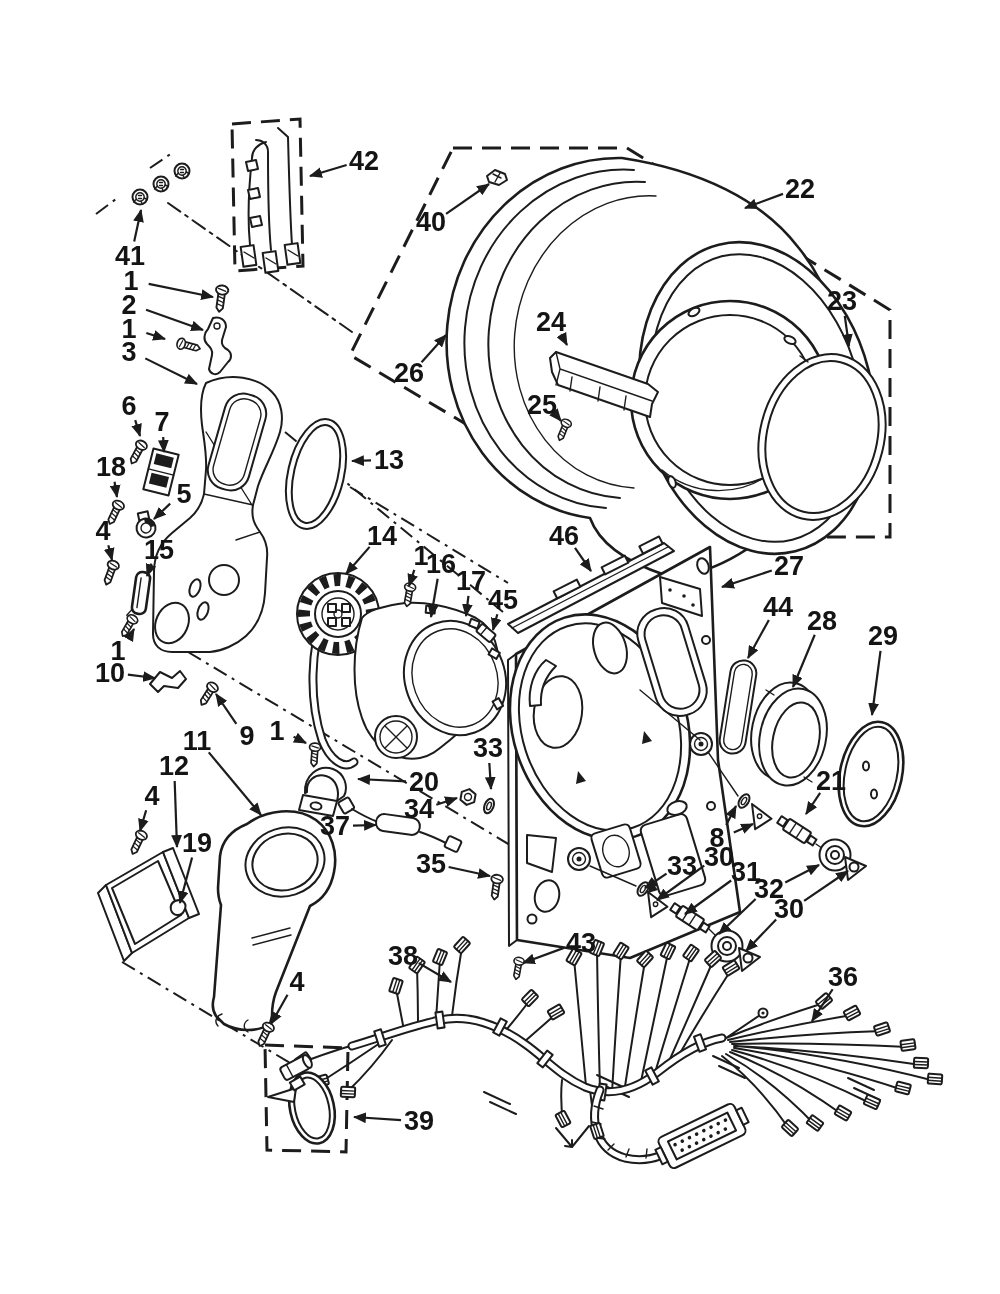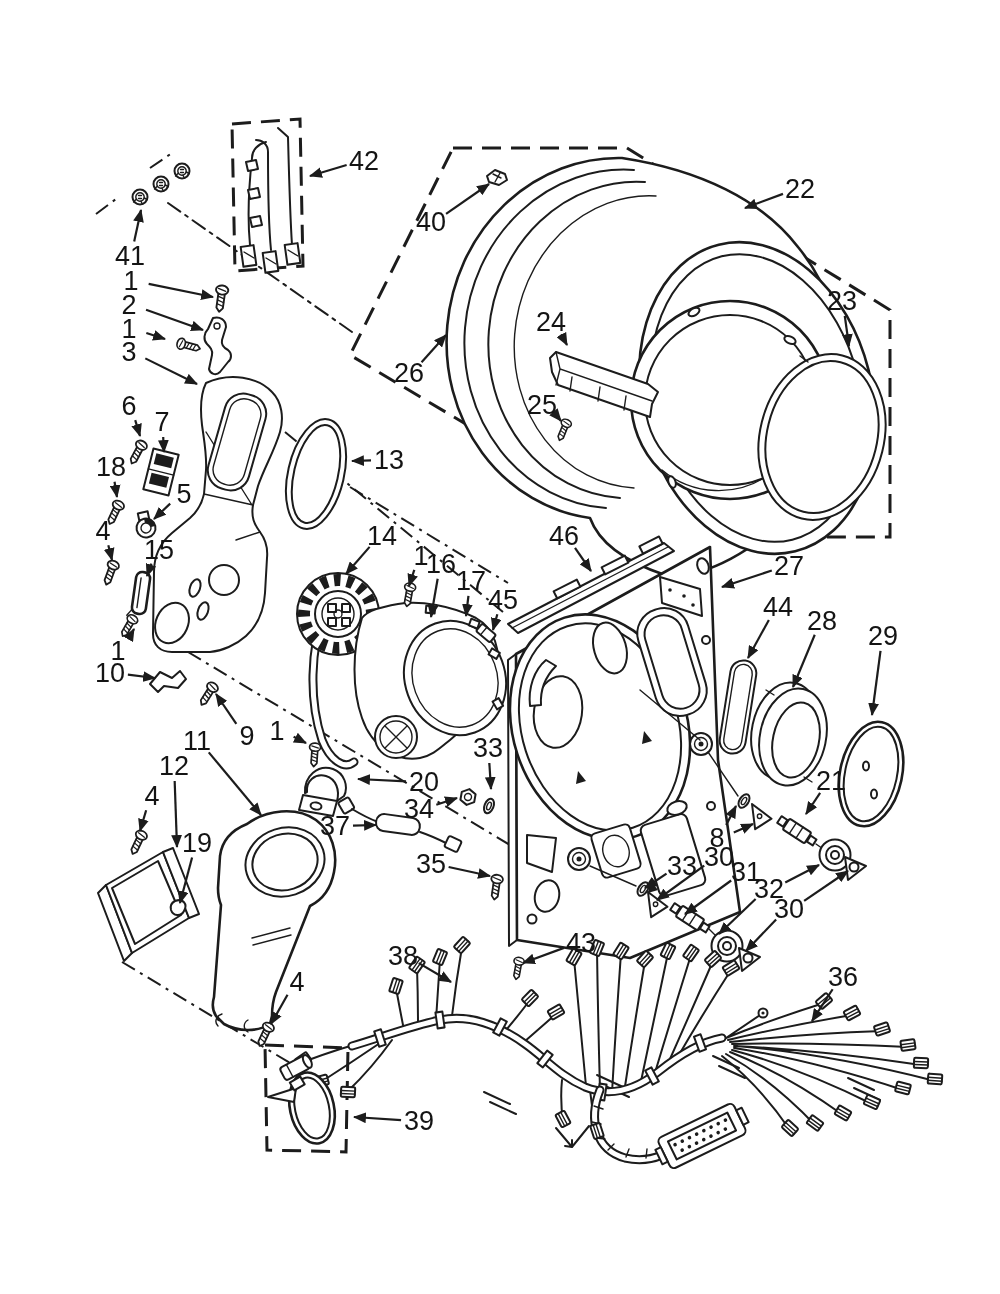--- a/index.html
+++ b/index.html
@@ -1,17 +1,17 @@
 <!DOCTYPE html>
 <html><head>
 <meta charset="utf-8">
 <style>
   html,body{margin:0;padding:0;background:#fff;}
   #stage{position:relative;width:1000px;height:1294px;background:#fff;overflow:hidden;
-         font-family:"Liberation Sans","DejaVu Sans",sans-serif;}
+         font-family:"Liberation Sans","DejaVu Sans",sans-serif;font-weight:bold;}
   svg{position:absolute;inset:0;}
   .ln{fill:none;stroke:#1c1c1c;stroke-width:2;stroke-linecap:round;stroke-linejoin:round;}
   .ln15{fill:none;stroke:#1c1c1c;stroke-width:1.4;stroke-linecap:round;}
   .fw{fill:#ffffff;stroke:#1c1c1c;stroke-width:2;stroke-linejoin:round;}
   .fw25{fill:#ffffff;stroke:#1c1c1c;stroke-width:2.6;stroke-linejoin:round;}
   .fb{fill:#1c1c1c;stroke:none;}
   .dash{fill:none;stroke:#1c1c1c;stroke-width:3;stroke-dasharray:19 10;}
   .ddot{fill:none;stroke:#1c1c1c;stroke-width:2;stroke-dasharray:15 6 3 6;}
   .leader{stroke:#1c1c1c;stroke-width:2.2;fill:none;}
   .callout{font-family:"Liberation Sans","DejaVu Sans",sans-serif;font-size:27px;fill:#141414;

